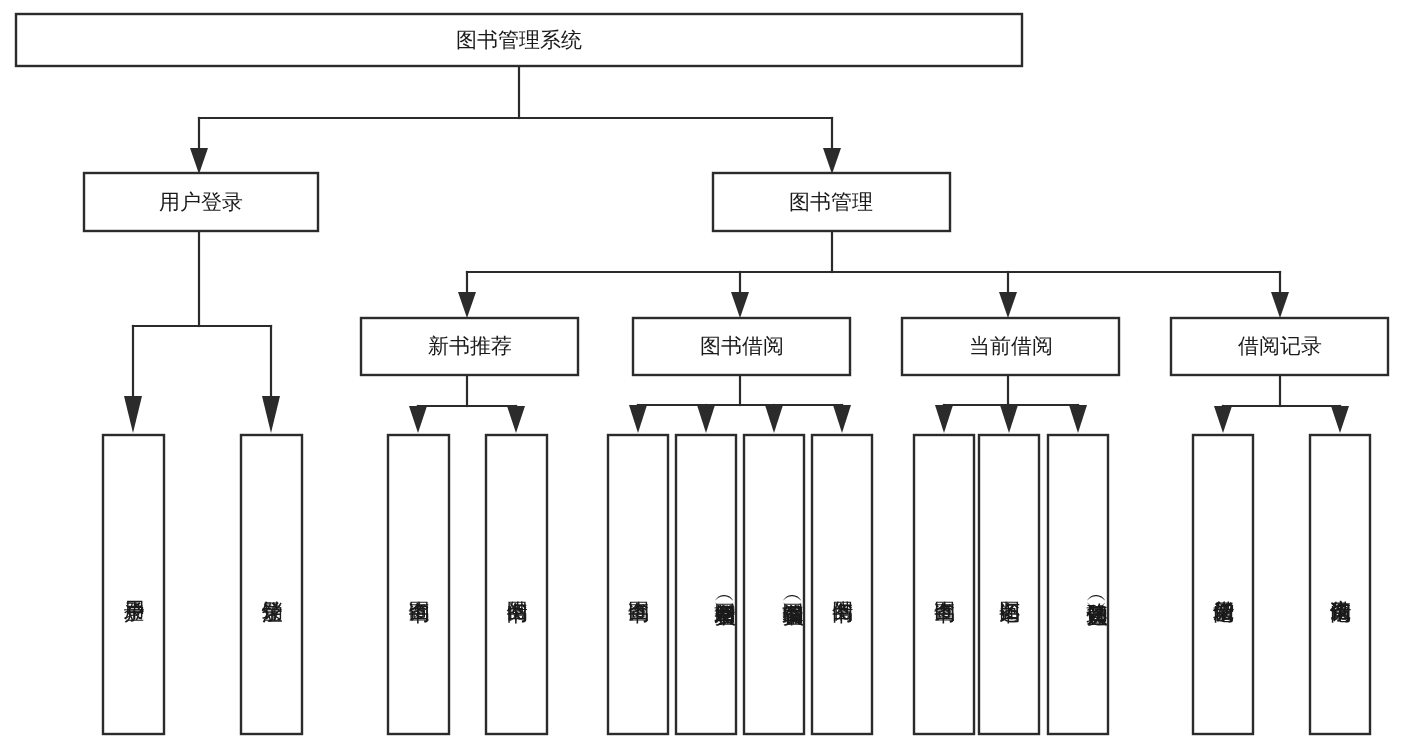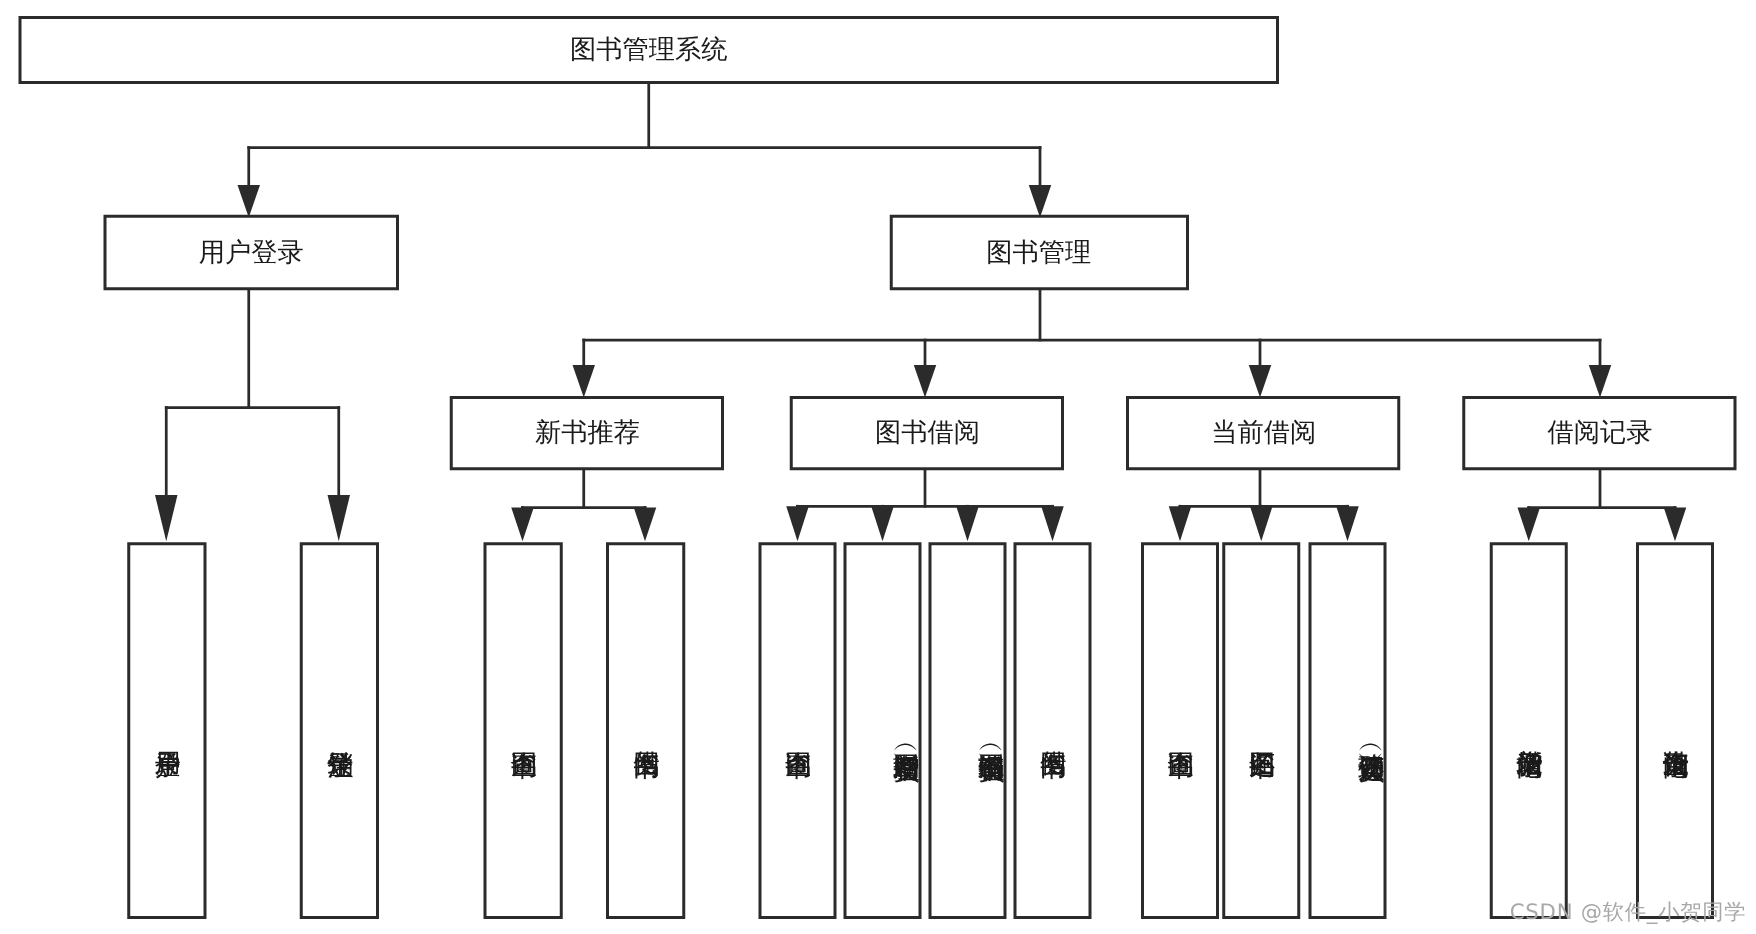--- a/index.html
+++ b/index.html
@@ -197,14 +197,13 @@
   <div class="node-label-v" style="left:744px; top:443px; width:60px; height:291px; align-items:flex-start;">编辑图书（管理员）</div>
   <div class="node-label-v" style="left:812px; top:435px; width:60px; height:299px;">借阅图书</div>
 
   <div class="node-label-v" style="left:914px; top:435px; width:60px; height:299px;">查询图书</div>
   <div class="node-label-v" style="left:979px; top:435px; width:60px; height:299px;">归还图书</div>
   <div class="node-label-v" style="left:1048px; top:443px; width:60px; height:291px; align-items:flex-start;">确认归还（管理员）</div>
 
   <div class="node-label-v" style="left:1193px; top:435px; width:60px; height:299px;">新增借阅记录</div>
   <div class="node-label-v" style="left:1310px; top:435px; width:60px; height:299px;">查询借阅记录</div>
 
-  <div class="watermark">CSDN @软件_小贺同学</div>
 </div>
 
 </body></html>

